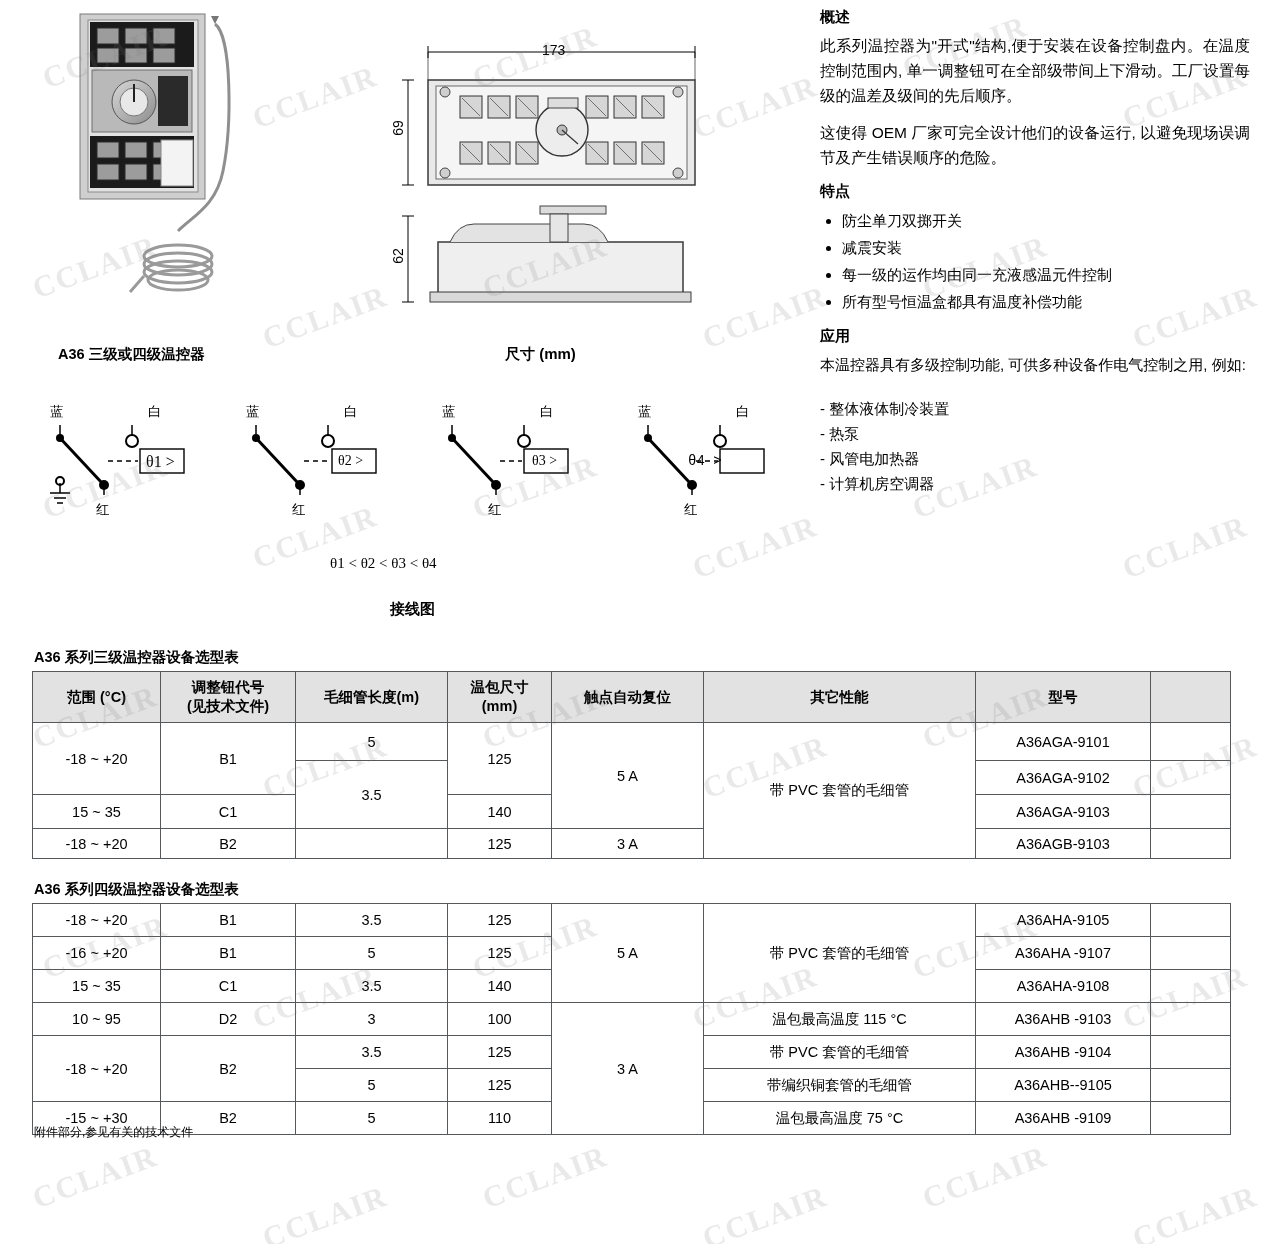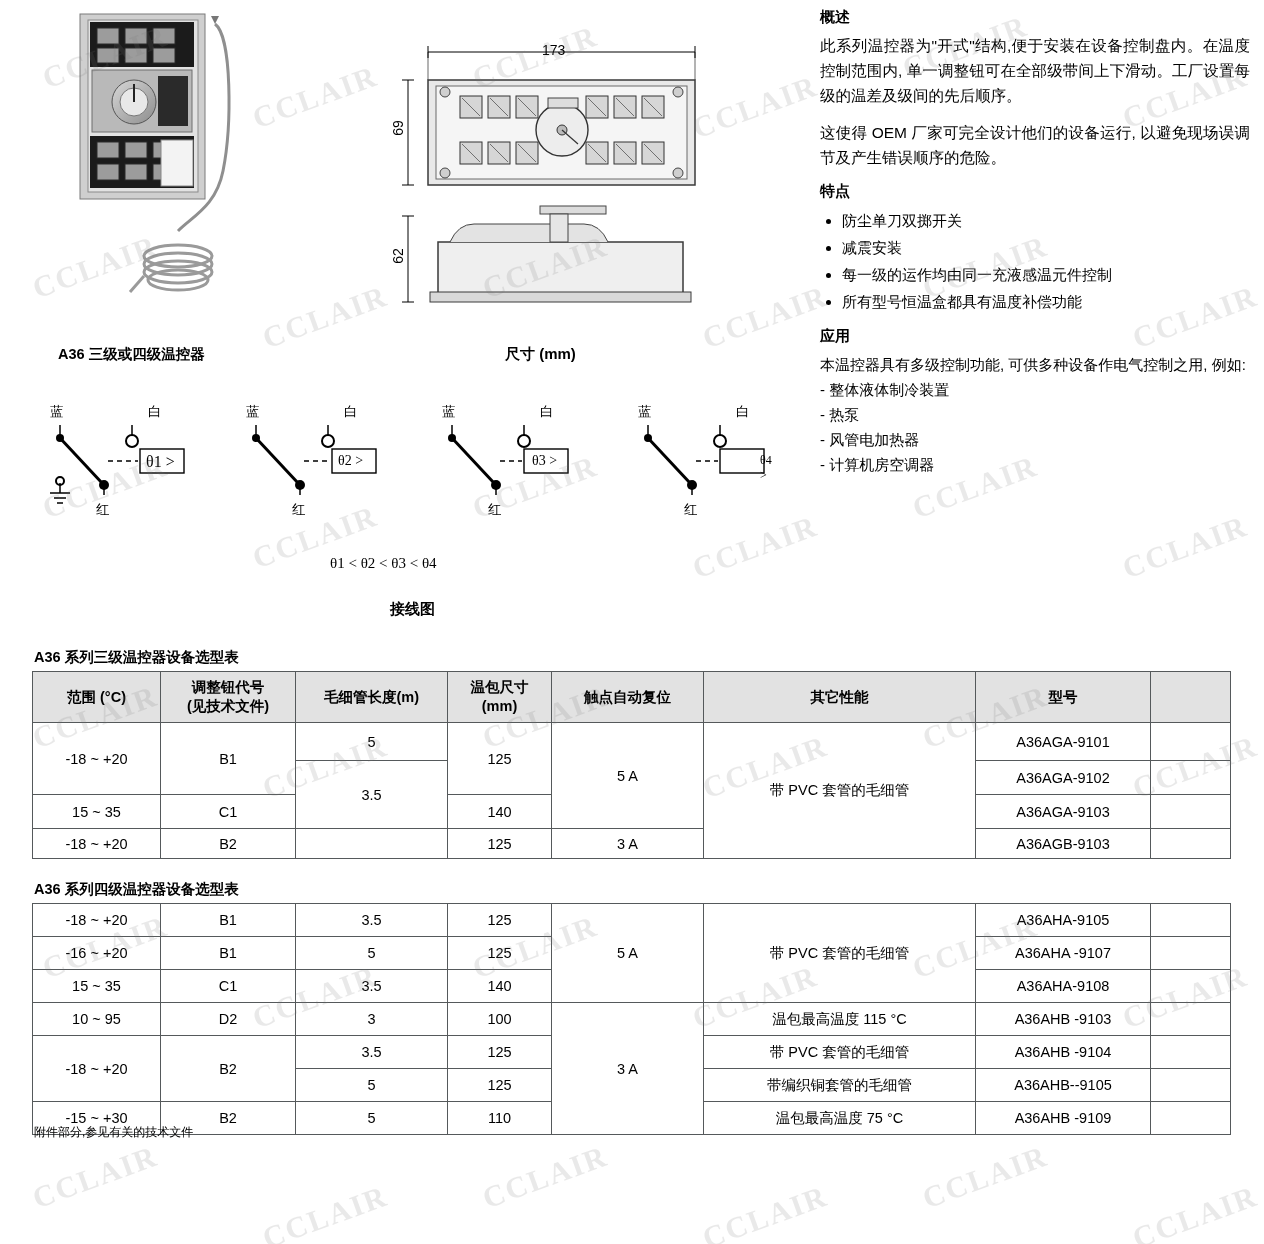--- a/index.html
+++ b/index.html
@@ -55,21 +55,21 @@
     position:absolute;left:390px;top:600px;
     font-size:15px;font-weight:bold;
   }
 
   
   .sec-title{font-size:15px;font-weight:bold;margin:0 0 6px 0;}
   .sec-p{font-size:15.5px;line-height:25px;margin:0 0 12px 0;text-align:justify;}
   ul.feat{margin:0 0 12px 0;padding-left:22px;}
   ul.feat li{font-size:15px;line-height:27px;list-style:disc;}
   .app-line{font-size:15px;line-height:25px;}
-  .mt10{margin-top:0;}
+  .mt10{margin-top:19px;}
 
   
   .tbl-title{
     font-size:14.5px;font-weight:bold;margin:0 0 4px 2px;
   }
   table.sel{
     border-collapse:collapse;
     width:1198px;
     table-layout:fixed;
     background:#ef4444;
@@ -296,21 +296,21 @@
       <div style="position:absolute;left:318px;top:58px;font-size:14px;font-family:'Liberation Serif',serif;">θ2 &gt;</div>
       
       <div style="position:absolute;left:422px;top:8px;font-size:13.5px;">蓝</div>
       <div style="position:absolute;left:520px;top:8px;font-size:13.5px;">白</div>
       <div style="position:absolute;left:468px;top:106px;font-size:13.5px;">红</div>
       <div style="position:absolute;left:512px;top:58px;font-size:14px;font-family:'Liberation Serif',serif;">θ3 &gt;</div>
       
       <div style="position:absolute;left:618px;top:8px;font-size:13.5px;">蓝</div>
       <div style="position:absolute;left:716px;top:8px;font-size:13.5px;">白</div>
       <div style="position:absolute;left:664px;top:106px;font-size:13.5px;">红</div>
-      <div style="position:absolute;left:740px;top:58px;font-size:12px;font-family:Liberation Serif, serif;">θ4 &gt;</div>
+      <div style="position:absolute;left:668px;top:58px;font-size:14px;font-family:Liberation Mono, monospace;">θ4 &gt;</div>
     </div>
 
     <div class="theta-row">θ1 &lt; θ2 &lt; θ3 &lt; θ4</div>
     <div class="wiring-caption">接线图</div>
   </div>
 
   <div class="right-col">
     <div class="sec-title">概述</div>
     <p class="sec-p">此系列温控器为"开式"结构,便于安装在设备控制盘内。在温度控制范围内, 单一调整钮可在全部级带间上下滑动。工厂设置每级的温差及级间的先后顺序。</p>
     <p class="sec-p">这使得 OEM 厂家可完全设计他们的设备运行, 以避免现场误调节及产生错误顺序的危险。</p>

